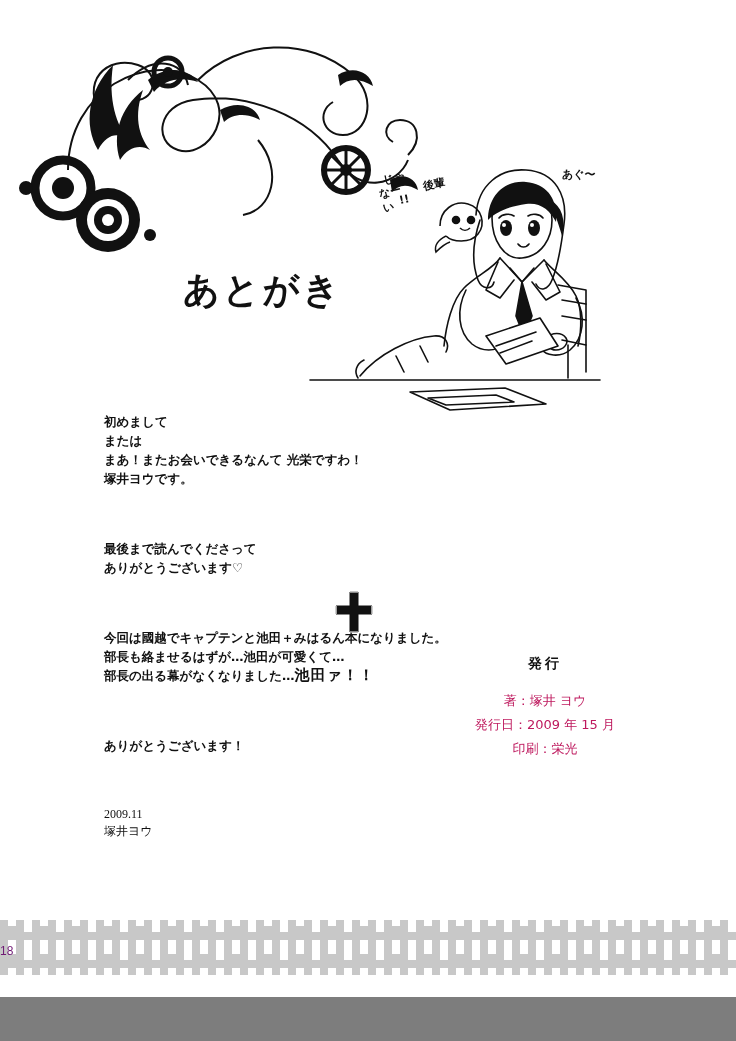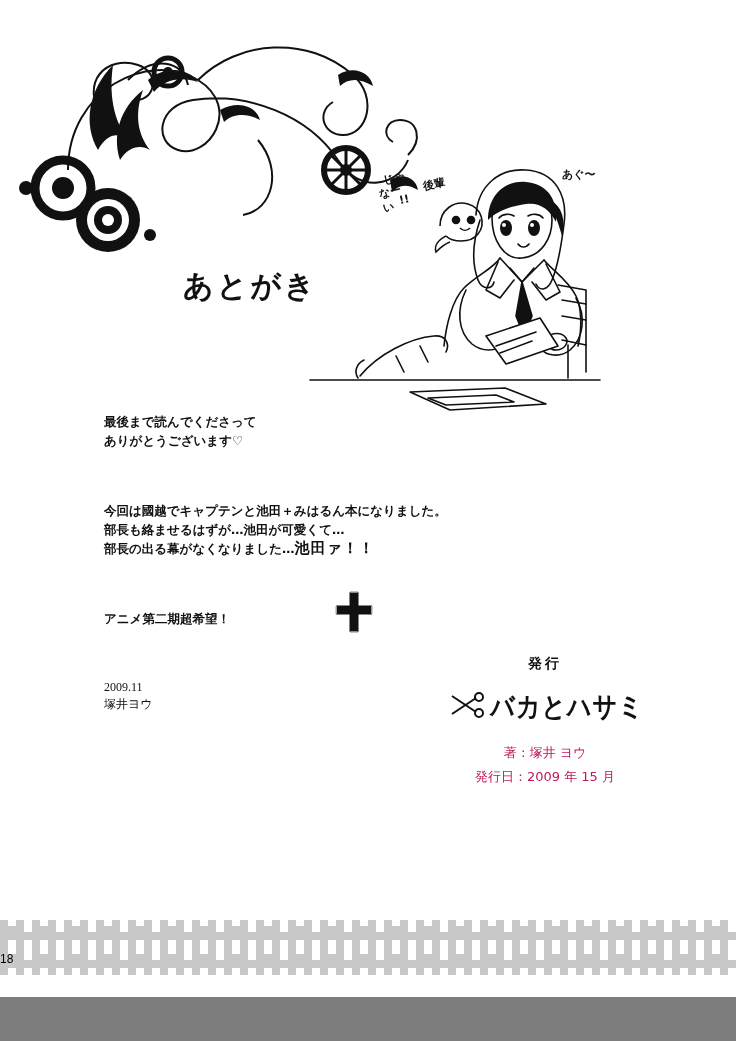--- a/index.html
+++ b/index.html
@@ -53,21 +53,21 @@
     height: 290px;
   }
 
   
   .headline {
     position: absolute;
     left: 183px;
     top: 266px;
     font-family: "DejaVu Sans", sans-serif;
     font-weight: bold;
-    font-size: 30px;
+    font-size: 36px;
     letter-spacing: 3px;
     color: #111;
   }
 
   
   .afterword {
     position: absolute;
     left: 104px;
     top: 374px;
     width: 420px;
@@ -155,22 +155,21 @@
     overflow: hidden;
   }
 
   
   .page-number {
     position: absolute;
     left: 0px;
     top: 944px;
     font-family: "Liberation Sans", sans-serif;
     font-size: 12px;
-    color: #000000;
-    margin-top: 8px;
+    color: #701a75;
   }
 </style>
 </head>
 <body>
 
 <div id="page">
 
   <div class="paper">
 
     <div class="swirl-art">
@@ -287,55 +286,47 @@
           <circle cx="156" cy="80" r="3.5" fill="#111"></circle>
           <circle cx="171" cy="80" r="3.5" fill="#111"></circle>
           <path d="M160,88 C163,91 167,91 170,88"></path>
         </g>
       </svg>
     </div>
 
     <div class="headline">あとがき</div>
 
     <div class="afterword">
+      <div class="blk">初めまして
+または
+まあ！またお会いできるなんて 光栄ですわ！
+塚井ヨウです。</div>
       <div class="blk">最後まで読んでくださって
 ありがとうございます♡</div>
       <div class="blk"><span>今回は國越でキャプテンと池田＋みはるん本になりました。
 部長も絡ませるはずが…池田が可愛くて…
 部長の出る幕がなくなりました…</span><span class="big">池田ァ！！</span></div>
-      <div class="blk">アニメ第二期超希望！</div>
+      <div class="blk">ありがとうございます！</div>
       <div class="sig">2009.11
 塚井ヨウ</div>
     </div>
 
     <div class="cross-ornament">
       <svg width="48" height="48" viewBox="0 0 48 48" xmlns="http://www.w3.org/2000/svg">
         <path d="M20,4 L28,4 L28,18 L42,18 L42,26 L28,26 L28,44 L20,44 L20,26 L6,26 L6,18 L20,18 Z" fill="#111" stroke="#111" stroke-width="1"></path>
         <path d="M20,4 L28,4 M20,44 L28,44 M6,18 L6,26 M42,18 L42,26" stroke="#fff" stroke-width="1.2"></path>
       </svg>
     </div>
 
     <div class="colophon">
       <div class="colophon-pub-label">発行</div>
-      <div class="logo-row">
-        <span>
-          <svg width="40" height="26" viewBox="0 0 40 26" xmlns="http://www.w3.org/2000/svg">
-            <g stroke="#111" stroke-width="2" fill="none">
-              <line x1="6" y1="4" x2="30" y2="20"></line>
-              <line x1="6" y1="22" x2="30" y2="6"></line>
-              <circle cx="33" cy="5" r="4"></circle>
-              <circle cx="33" cy="21" r="4"></circle>
-            </g>
-          </svg>
-        </span>
-        <span class="logo-text">バカとハサミ</span>
-      </div>
       <div class="colophon-lines">
         <div>著：塚井 ヨウ</div>
         <div>発行日：2009 年 15 月</div>
+        <div>印刷：栄光</div>
       </div>
     </div>
 
     <div class="footer-band">
       <svg width="736" height="55" viewBox="0 0 736 55" xmlns="http://www.w3.org/2000/svg">
         <defs>
           <pattern id="zz" x="0" y="0" width="32" height="28" patternUnits="userSpaceOnUse">
             <path d="M0,0 L8,0 L8,6 L16,6 L16,0 L24,0 L24,12 L32,12 L32,20 L24,20 L24,28 L16,28 L16,20 L8,20 L8,28 L0,28 Z" fill="#c8c8c8"></path>
             <path d="M2,8 L6,8 L6,16 L2,16 Z" fill="#c8c8c8"></path>
           </pattern>

